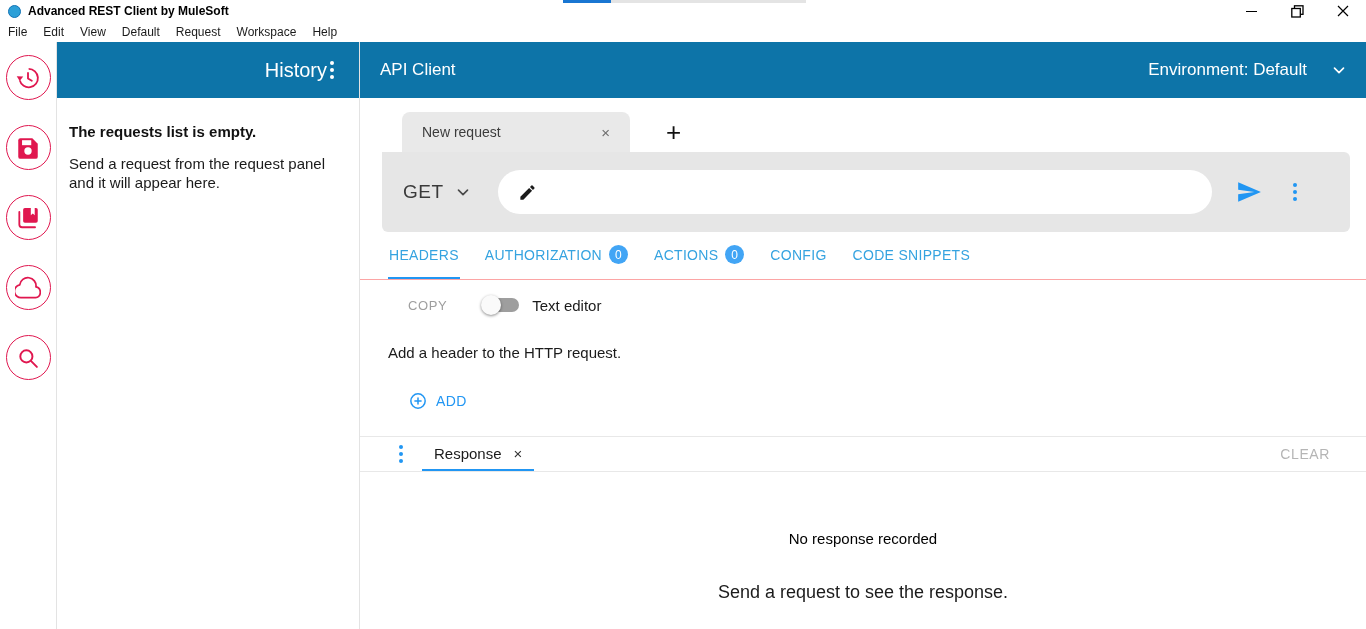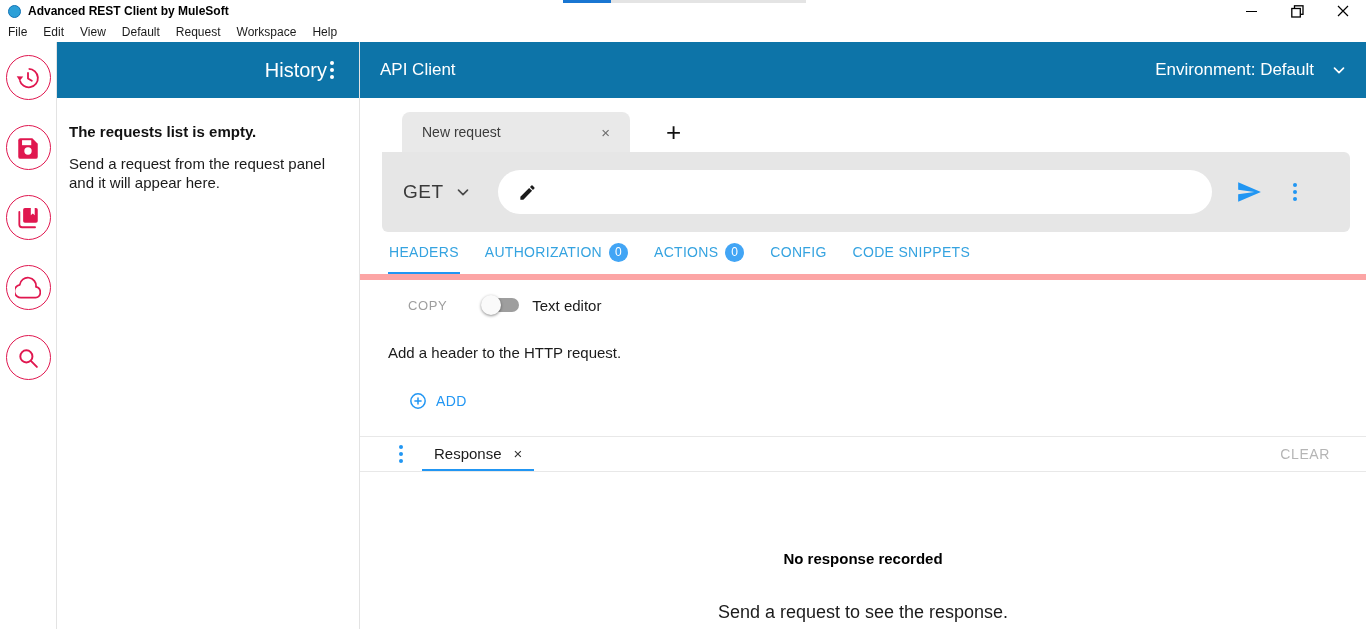--- a/index.html
+++ b/index.html
@@ -41,21 +41,21 @@
   
   .kebab { display:flex; flex-direction:column; gap:3px; align-items:center; cursor:pointer; padding:3px; }
   .kebab i { width:4px; height:4px; border-radius:50%; display:block; }
   .kebab.white i { background:#fff; }
   .kebab.blue i { background:#2196f3; }
 
   
   .main { flex:1; display:flex; flex-direction:column; background:#fff; }
   .main-header { height:56px; background:#0d74a8; display:flex; align-items:center; padding:0 18px 0 20px; }
   .main-title { color:#fff; font-size:17px; flex:1; }
-  .env { display:flex; align-items:center; gap:16px; color:#fff; font-size:17px; cursor:pointer; }
+  .env { display:flex; align-items:center; gap:23px; color:#fff; font-size:17px; cursor:pointer; }
 
   .workspace { flex:1; display:flex; flex-direction:column; }
 
   
   .tabstrip { margin-top:14px; height:40px; display:flex; align-items:flex-end; padding-left:42px;text-align:right; }
   .req-tab { width:228px; height:40px; background:#e9e9e9; border-radius:8px 8px 0 0; display:flex; align-items:center; justify-content:space-between; padding:0 20px; cursor:pointer; }
   .req-tab-label { font-size:14px; color:#3c3c3c; }
   .tab-close { font-size:15px; color:#6e6e6e; cursor:pointer; line-height:1; }
   .plus-tab { margin-left:36px; align-self:center; font-size:26px; font-weight:400; color:#111; cursor:pointer; line-height:40px; }
 
@@ -63,21 +63,21 @@
   .request-strip { margin:0 16px 0 22px; height:80px; background:#e6e6e6; border-radius:0 6px 6px 6px; display:flex; align-items:center; padding-left:21px; }
   .method { display:flex; align-items:center; gap:10px; cursor:pointer; }
   .method-label { font-size:19px; color:#3a3a3a; letter-spacing:0.5px; }
   .url-pill { flex:1; height:44px; background:#fff; border-radius:22px; margin-left:26px; display:flex; align-items:center; padding:0 16px 0 19px; }
   .url-input { flex:1; border:none; outline:none; background:transparent; font-family:"Liberation Sans",sans-serif; font-size:14px; color:#1976d2; }
   .pencil-btn { width:22px; height:22px; cursor:pointer; display:flex; align-items:center; justify-content:center; }
   .send-btn { margin:0 0 0 24px; width:26px; height:26px; cursor:pointer; }
   .req-kebab { margin:0 50px 0 28px; }
 
   
-  .panel-tabs { height:48px; display:flex; align-items:stretch; padding-left:28px; gap:24px; border-bottom:6px solid #fca5a5; }
+  .panel-tabs { height:48px; display:flex; align-items:stretch; padding-left:28px; gap:24px; border-bottom:1px solid #fca5a5; }
   .ptab { display:flex; align-items:center; gap:7px; font-size:14px; letter-spacing:0.3px; color:#35a3e0; cursor:pointer; border-bottom:2px solid transparent; padding:0 1px; }
   .ptab.active { border-bottom-color:#2196f3; }
   .badge { width:19px; height:19px; border-radius:50%; background:#42a5f5; color:#fff; font-size:12px; display:flex; align-items:center; justify-content:center; }
 
   
   .copy-row { height:50px; display:flex; align-items:center; padding-left:48px; }
   .copy-btn { font-size:13px; letter-spacing:0.6px; color:#9e9e9e; cursor:pointer; }
   .toggle { margin-left:36px; position:relative; width:36px; height:14px; border-radius:7px; background:#9e9e9e; cursor:pointer; }
   .toggle-knob { position:absolute; left:-2px; top:-3px; width:20px; height:20px; border-radius:50%; background:#fafafa; box-shadow:0 1px 3px rgba(0,0,0,.45); }
   .toggle-label { margin-left:13px; font-size:15px; color:#1b1b1b; }
@@ -89,21 +89,21 @@
 
   
   .response-bar { margin-top:22px; height:36px; border-top:1px solid #e8e8e8; border-bottom:1px solid #e8e8e8; display:flex; align-items:stretch; padding-left:36px; }
   .resp-kebab { align-self:center; }
   .resp-tab { margin-left:16px; display:flex; align-items:center; gap:12px; border-bottom:2px solid #2196f3; padding:0 12px; cursor:pointer; }
   .resp-label { font-size:15px; color:#1b1b1b; }
   .resp-close { font-size:15px; color:#333; cursor:pointer; line-height:1; }
   .clear-btn { margin-left:auto; margin-right:36px; align-self:center; font-size:14px; letter-spacing:0.6px; color:#b5b5b5; cursor:pointer; }
 
   
-  .resp-empty-title { margin-top:78px; text-align:center; font-size:15px; font-weight:700; color:#000; height:18px; }
+  .resp-empty-title { margin-top:58px; text-align:center; font-size:15px; font-weight:400; color:#000; height:18px; }
   .resp-empty-body { margin-top:34px; text-align:center; font-size:18px; color:#1b1b1b; height:18px; }
 </style>
 </head>
 <body>
 
 <div class="screen">
 
   <div class="titlebar">
     <span class="app-icon"></span>
     <span class="win-title">Advanced REST Client by MuleSoft</span>

